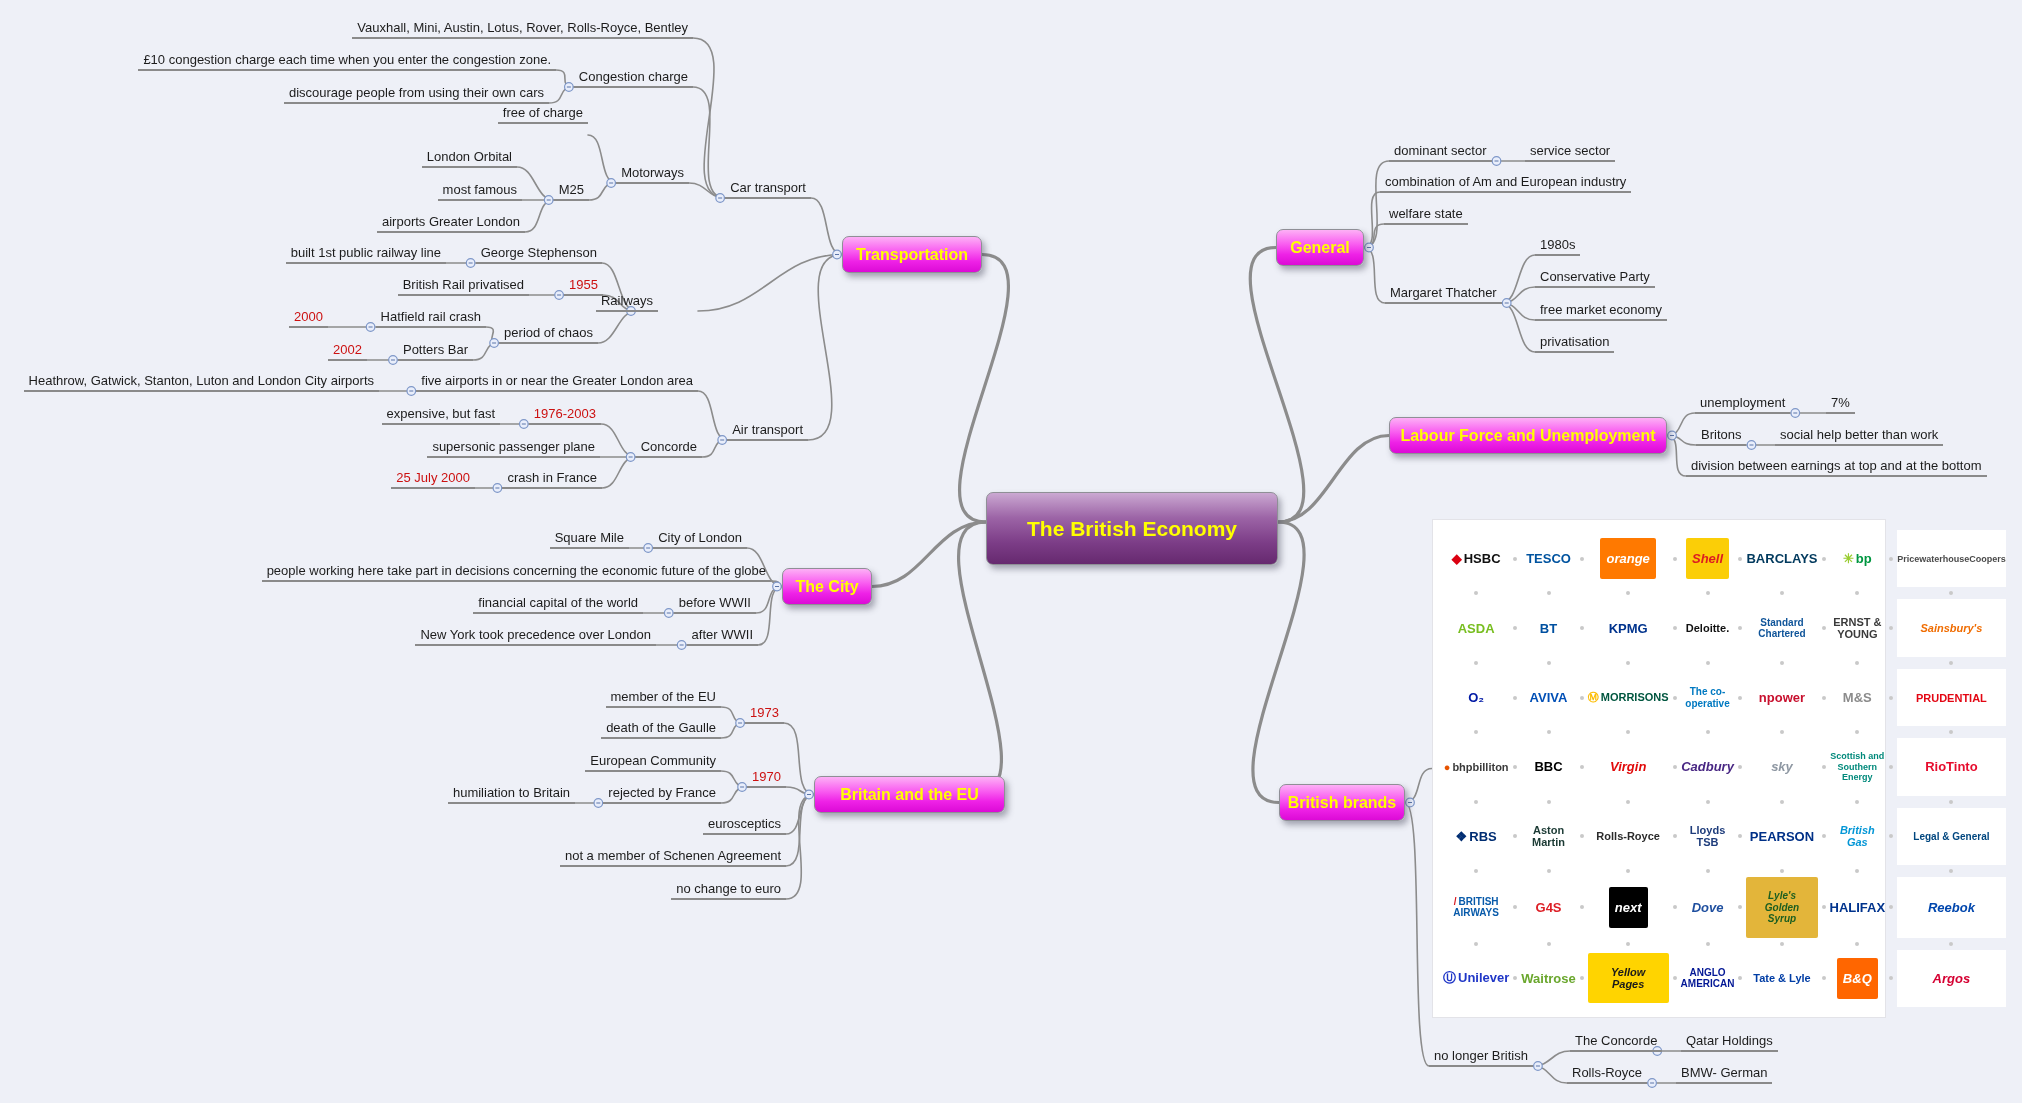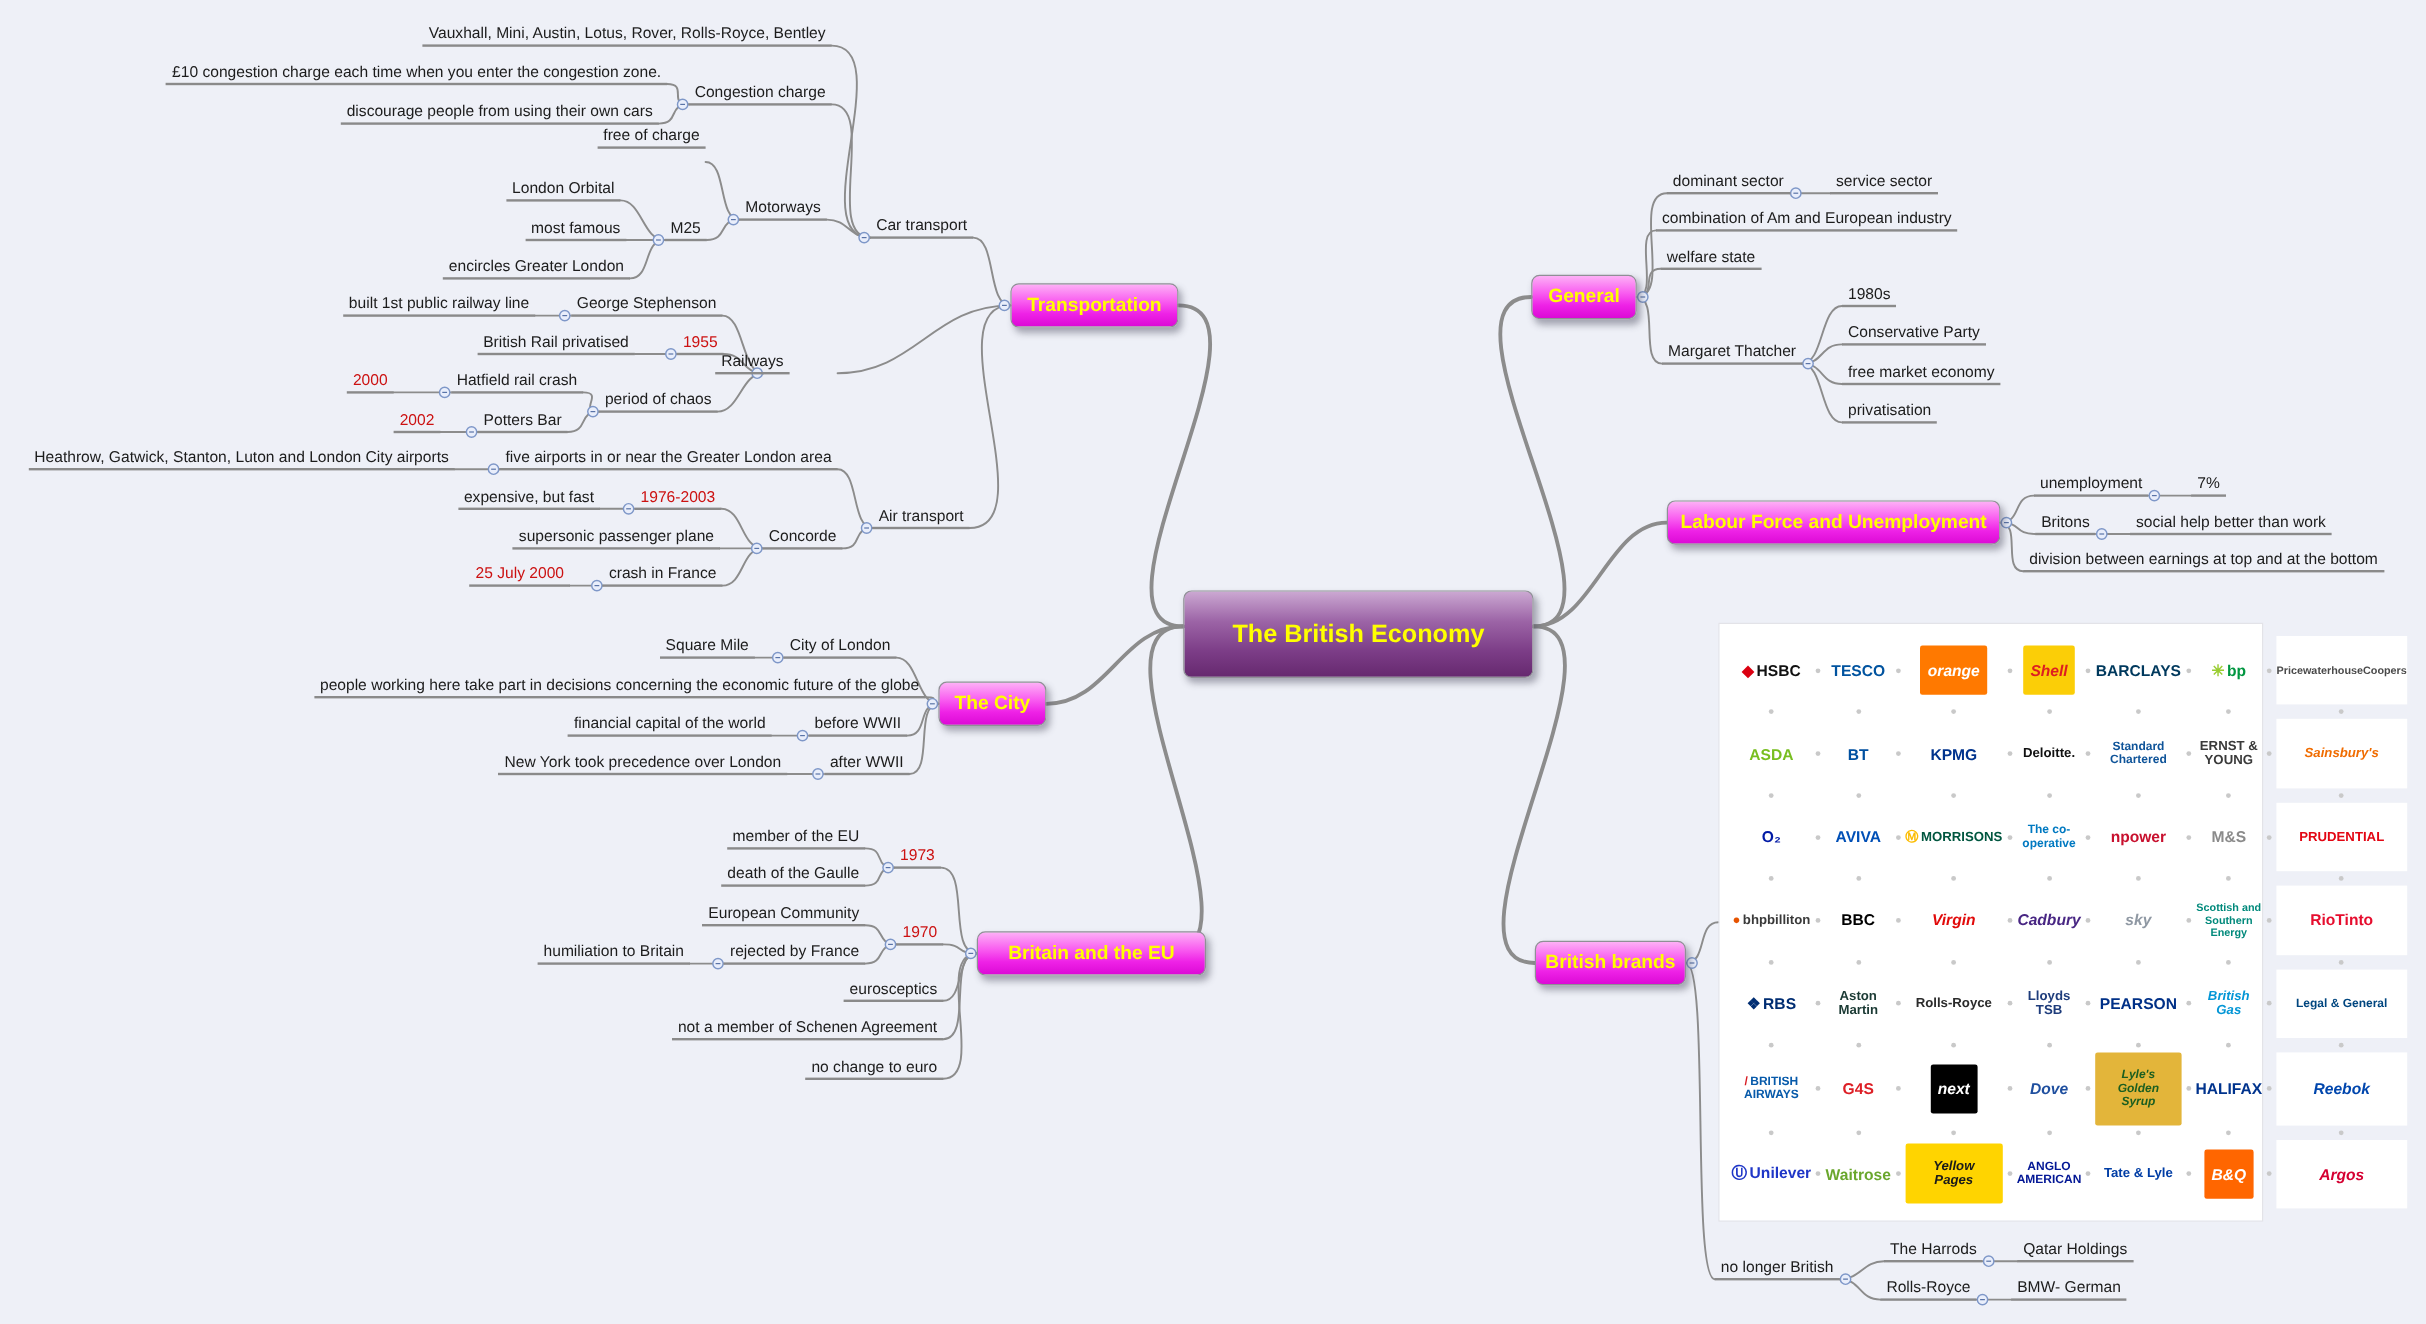--- a/index.html
+++ b/index.html
@@ -252,21 +252,21 @@
   <div id="n-car" class="leaf" style="right:1211px;top:179px;">Car transport</div>
   <div id="n-carbrands" class="leaf" style="right:1329px;top:19px;">Vauxhall, Mini, Austin, Lotus, Rover, Rolls-Royce, Bentley</div>
   <div id="n-congestion" class="leaf" style="right:1329px;top:68px;">Congestion charge</div>
   <div id="n-fee" class="leaf" style="right:1466px;top:51px;">£10 congestion charge each time when you enter the congestion zone.</div>
   <div id="n-aim" class="leaf" style="right:1473px;top:84px;">discourage people from using their own cars</div>
   <div id="n-motorways" class="leaf" style="right:1333px;top:164px;">Motorways</div>
   <div id="n-free" class="leaf" style="right:1434px;top:104px;">free of charge</div>
   <div id="n-m25" class="leaf" style="right:1433px;top:181px;">M25</div>
   <div id="n-orbital" class="leaf" style="right:1505px;top:148px;">London Orbital</div>
   <div id="n-famous" class="leaf" style="right:1500px;top:181px;">most famous</div>
-  <div id="n-encircles" class="leaf" style="right:1497px;top:213px;">encircles Greater London</div>
+  <div id="n-encircles" class="leaf" style="right:1497px;top:213px;">airports Greater London</div>
   <div id="n-railways" class="leaf" style="right:1364px;top:292px;">Railways</div>
   <div id="n-stephenson" class="leaf" style="right:1420px;top:244px;">George Stephenson</div>
   <div id="n-built" class="leaf" style="right:1576px;top:244px;">built 1st public railway line</div>
   <div id="n-1955" class="leaf red" style="right:1419px;top:276px;">1955</div>
   <div id="n-privatised" class="leaf" style="right:1493px;top:276px;">British Rail privatised</div>
   <div id="n-chaos" class="leaf" style="right:1424px;top:324px;">period of chaos</div>
   <div id="n-hatfield" class="leaf" style="right:1536px;top:308px;">Hatfield rail crash</div>
   <div id="n-2000" class="leaf red" style="right:1694px;top:308px;">2000</div>
   <div id="n-potters" class="leaf" style="right:1549px;top:341px;">Potters Bar</div>
   <div id="n-2002" class="leaf red" style="right:1655px;top:341px;">2002</div>
@@ -460,17 +460,17 @@
         </div>
         <div class="brand-cell">
           <span class="pill" style="color: rgb(255, 255, 255); background: rgb(255, 102, 0); font-size: 13px;"><span>B&amp;Q</span></span>
         </div>
         <div class="brand-cell">
           <span style="color: rgb(213, 0, 50); font-style: italic; font-size: 13px;"><span>Argos</span></span>
         </div>
       </div>
   </div>
   <div id="n-nolonger" class="leaf" style="left:1429px;top:1047px;">no longer British</div>
-  <div id="n-harrods" class="leaf" style="left:1570px;top:1032px;">The Harrods</div>
+  <div id="n-harrods" class="leaf" style="left:1570px;top:1032px;">The Concorde</div>
   <div id="n-qatar" class="leaf" style="left:1681px;top:1032px;">Qatar Holdings</div>
   <div id="n-rollsroyce" class="leaf" style="left:1567px;top:1064px;">Rolls-Royce</div>
   <div id="n-bmw" class="leaf" style="left:1676px;top:1064px;">BMW- German</div>
 </div>
 
 </body></html>

